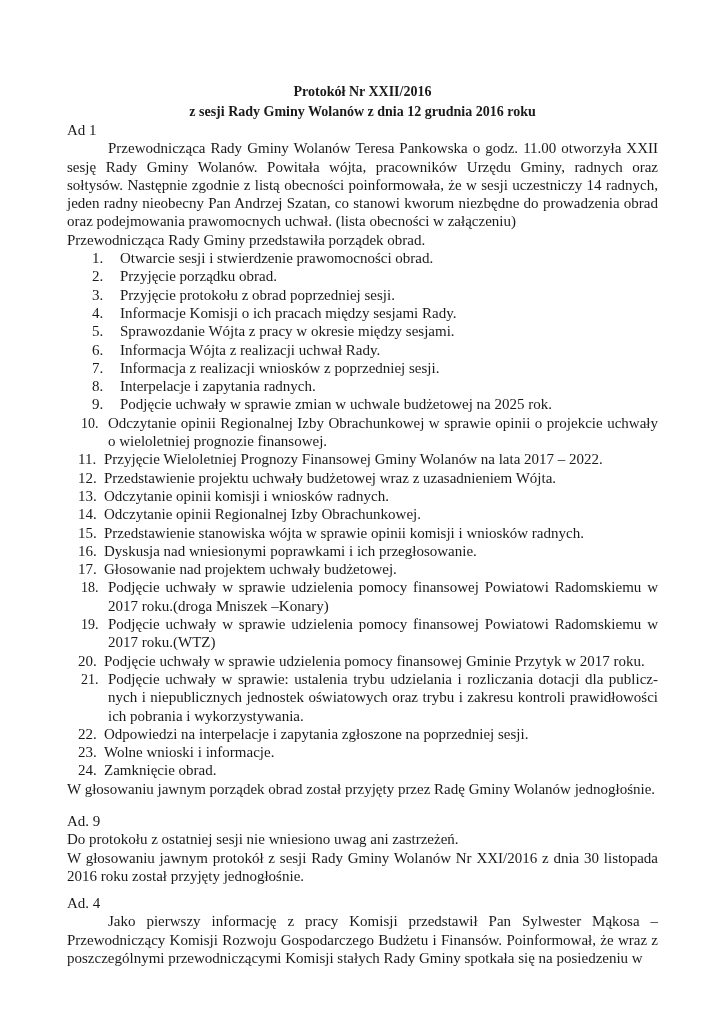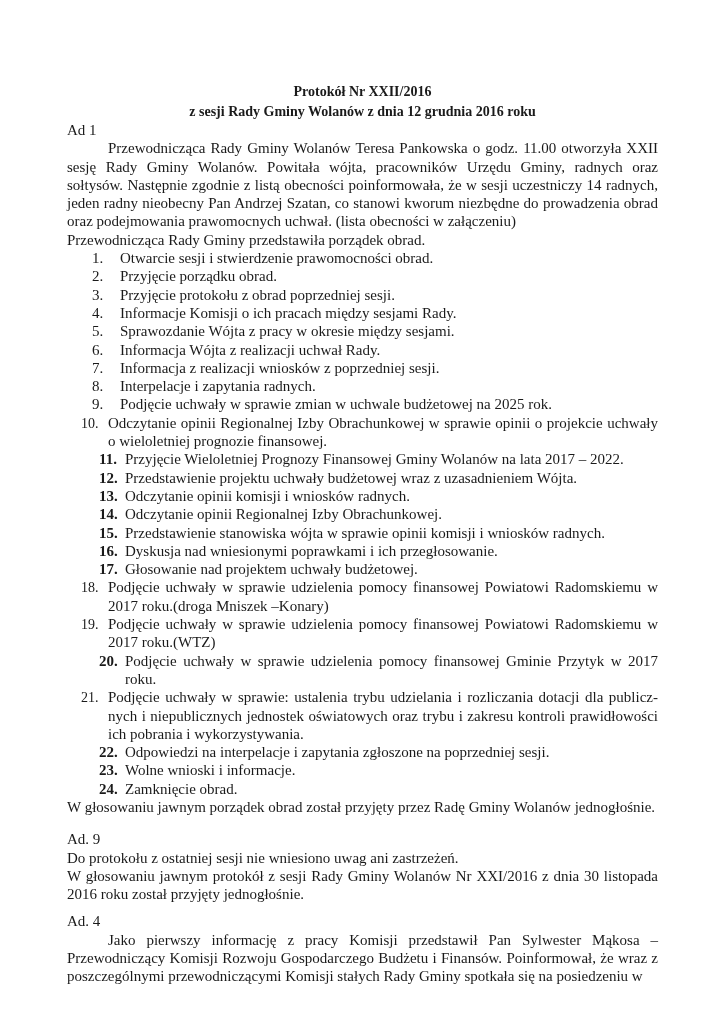--- a/index.html
+++ b/index.html
@@ -45,21 +45,21 @@
   .item {
     display: flex;
     align-items: baseline;
   }
   .item .num {
     flex: 0 0 auto;
     box-sizing: border-box;
     white-space: nowrap;
   }
   .item.d1 .num { margin-left: 25px; width: 28px; }
-  .item.d2 .num { margin-left: 32px; width: 26px; font-weight: bold; }
+  .item.d2 .num { margin-left: 11px; width: 26px; }
   .item.big .num {
     margin-left: 14px;
     width: 27px;
     font-size: 14px;
   }
   .item .txt {
     flex: 1 1 auto;
     text-align: justify;
   }
 </style>

